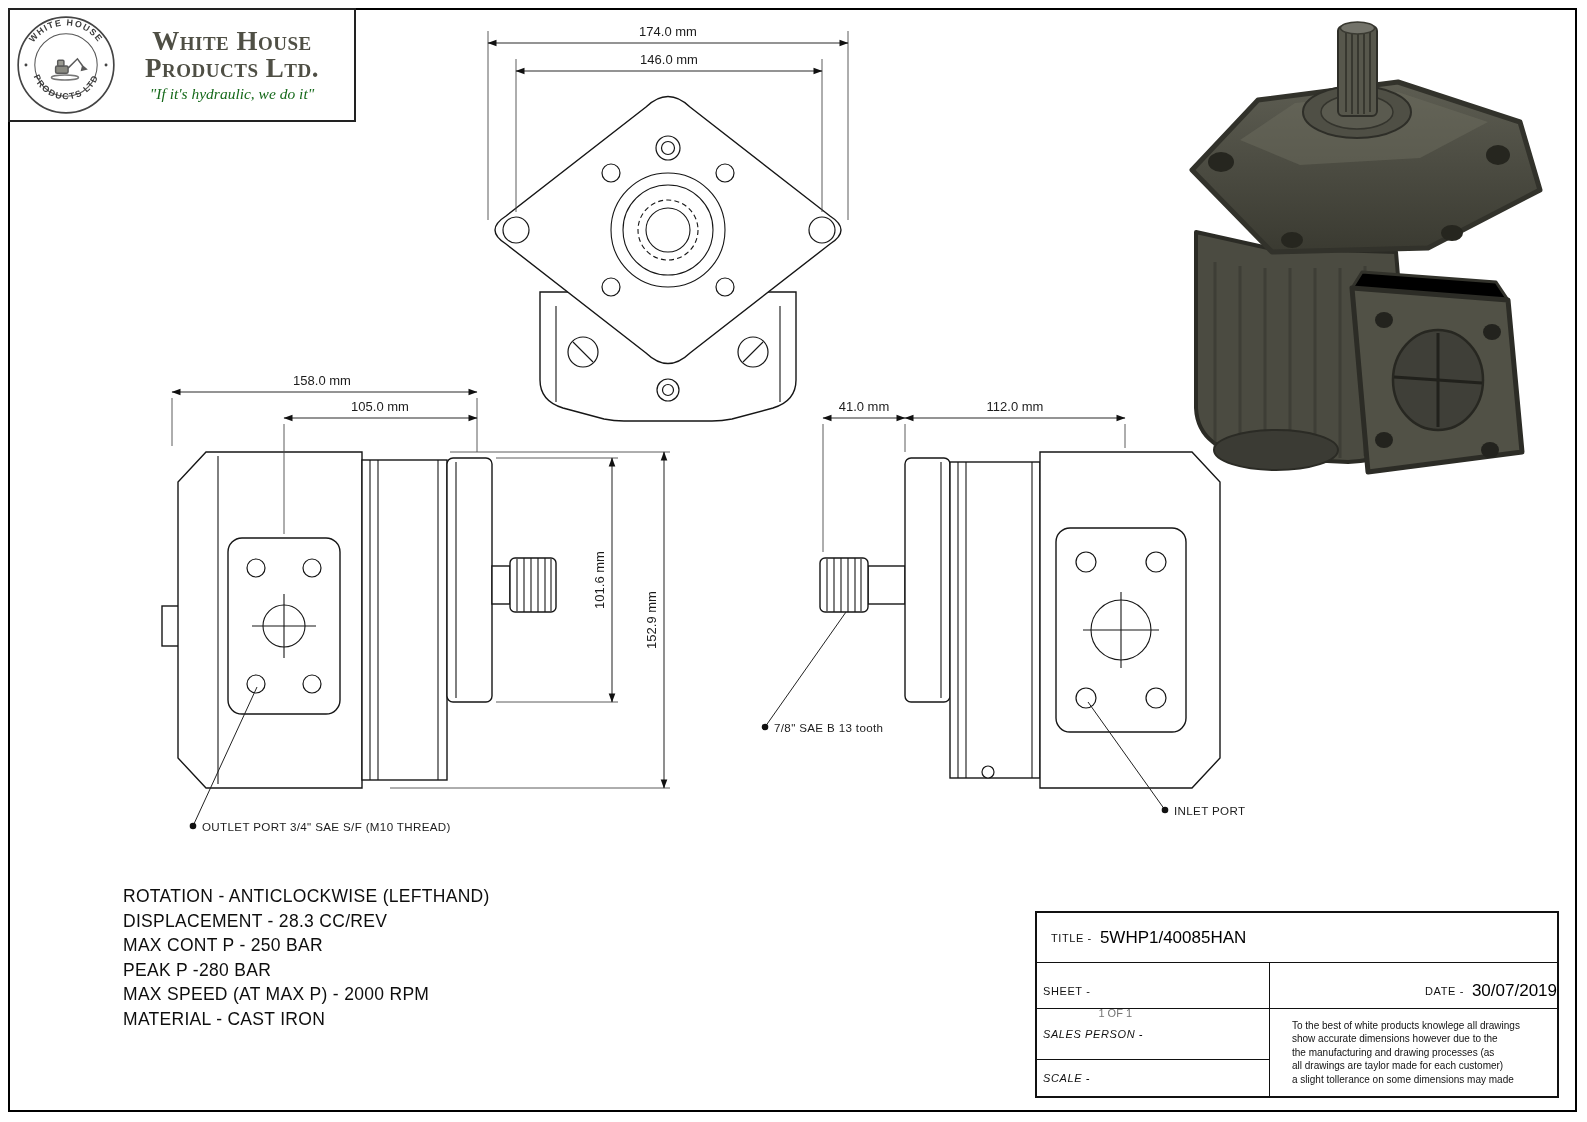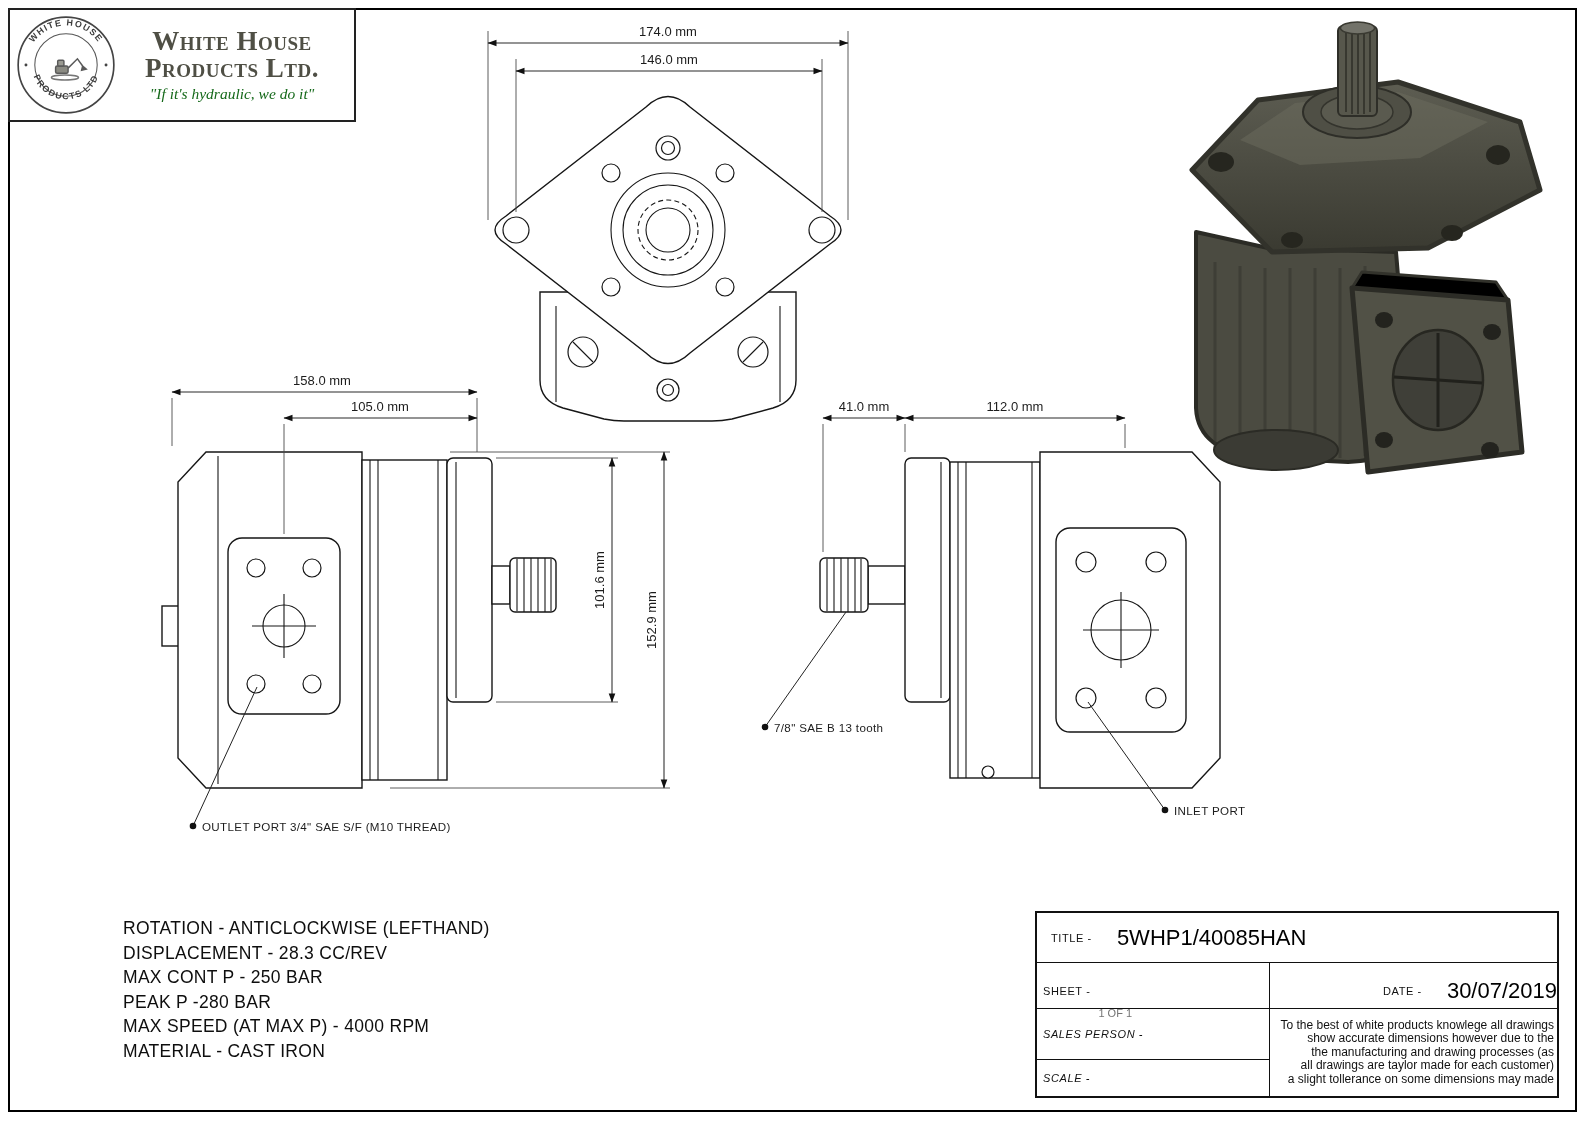--- a/index.html
+++ b/index.html
@@ -22,39 +22,39 @@
   .dt{fill:none;stroke:#161616;stroke-width:1.1;}
   .hole{fill:#ffffff;stroke:#161616;stroke-width:1.2;}
   .dim-l{stroke:#2a2a2a;stroke-width:1.05;fill:none;}
   .ext-l{stroke:#4a4a4a;stroke-width:.9;fill:none;}
   .ldr{stroke:#222;stroke-width:1;fill:none;}
   svg text{font-family:"Liberation Sans",sans-serif;fill:#1c1c1c;}
   text.dim{font-size:13px;}
   text.note{font-size:11.6px;letter-spacing:.35px;}
   text.stamp{font-size:8.5px;letter-spacing:1.3px;fill:#3b3b3b;font-weight:bold;}
   
-  .specs{position:absolute;left:123px;top:916px;font-size:17.5px;line-height:24.5px;
+  .specs{position:absolute;left:123px;top:884px;font-size:17.5px;line-height:24.5px;
          color:#0e0e0e;letter-spacing:.3px;}
   
   .tb{position:absolute;left:1035px;top:911px;width:524px;height:187px;
       border:2px solid #111;box-sizing:border-box;background:#fff;
       display:grid;grid-template-rows:50px 46px 1fr;}
   .tb-row1{border-bottom:1.4px solid #111;display:flex;align-items:center;padding-left:14px;}
   .tb-row2{border-bottom:1.4px solid #111;display:grid;grid-template-columns:232px 1fr;}
   .tb-row3{display:grid;grid-template-columns:232px 1fr;}
   .tb-cell{display:flex;align-items:center;padding-left:6px;box-sizing:border-box;}
   .tb-cell-r{border-left:1.4px solid #111;justify-content:flex-end;}
   .tb-label{font-size:11px;letter-spacing:.6px;color:#111;margin-right:8px;white-space:nowrap;}
-  .tb-value{font-size:22px;color:#000;margin-left:17px;}
+  .tb-value{font-size:17px;color:#000;}
   .tb-value-sm{font-size:11px;color:#737373;margin-top:44px;}
   .tb-left-stack{display:grid;grid-template-rows:1fr 36px;font-style:italic;}
   .tb-sales{border-bottom:1.4px solid #111;}
-  .tb-disc{border-left:1.4px solid #111;padding:4px 3px;box-sizing:border-box;
-           font-size:12px;line-height:13.4px;color:#111;display:flex;
-           flex-direction:column;justify-content:center;text-align:right;}
+  .tb-disc{border-left:1.4px solid #111;padding:4px 22px;box-sizing:border-box;
+           font-size:10px;line-height:13.4px;color:#111;display:flex;
+           flex-direction:column;justify-content:center;}
 </style>
 </head>
 <body>
 
 <div class="page">
 
   <svg width="0" height="0" style="position:absolute">
     <defs>
       <marker id="arr" viewBox="0 0 10 10" refX="9" refY="5" markerWidth="9" markerHeight="9" orient="auto-start-reverse">
         <path d="M0,1.5 L9.5,5 L0,8.5 Z" fill="#111"></path>
@@ -336,21 +336,21 @@
       <circle cx="1165" cy="810" r="3.3" fill="#111"></circle>
       <text class="note" x="1174" y="815">INLET PORT 1 1/4" SAE S/F (M10 THREAD)</text>
     </g>
   </svg>
 
   <div class="specs">
     <div>ROTATION - ANTICLOCKWISE (LEFTHAND)</div>
     <div>DISPLACEMENT - 28.3 CC/REV</div>
     <div>MAX CONT P - 250 BAR</div>
     <div>PEAK P -280 BAR</div>
-    <div>MAX SPEED (AT MAX P) - 4000 RPM</div>
+    <div>MAX SPEED (AT MAX P) - 2000 RPM</div>
     <div>MATERIAL - CAST IRON</div>
   </div>
 
   <div class="tb">
     <div class="tb-row1">
       <span class="tb-label">TITLE -</span>
       <span class="tb-value">5WHP1/40085HAN</span>
     </div>
     <div class="tb-row2">
       <div class="tb-cell">

